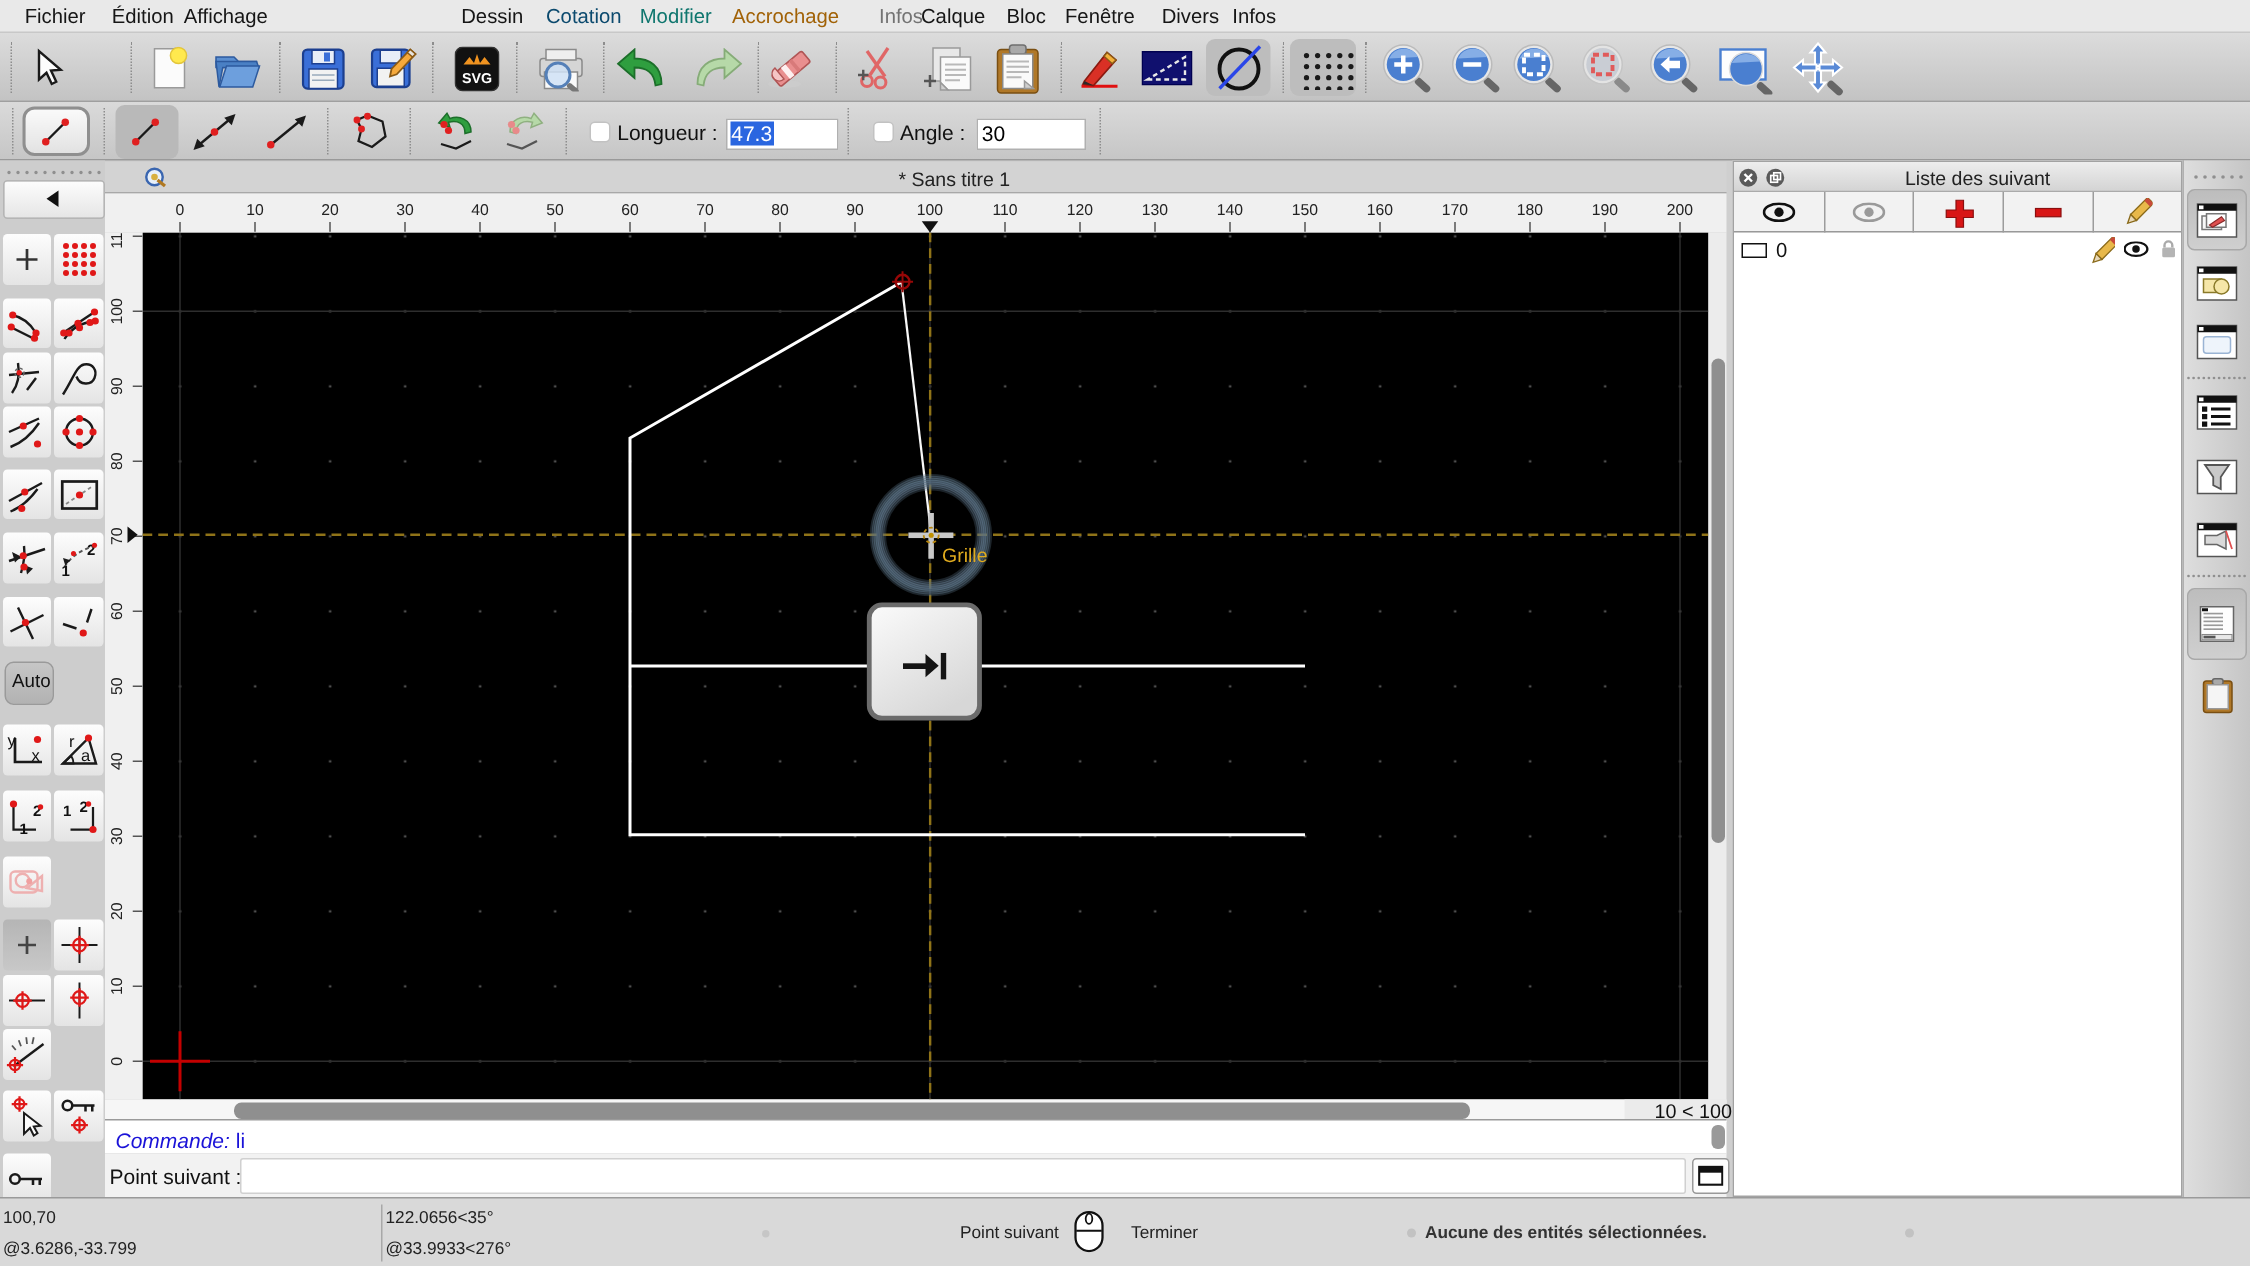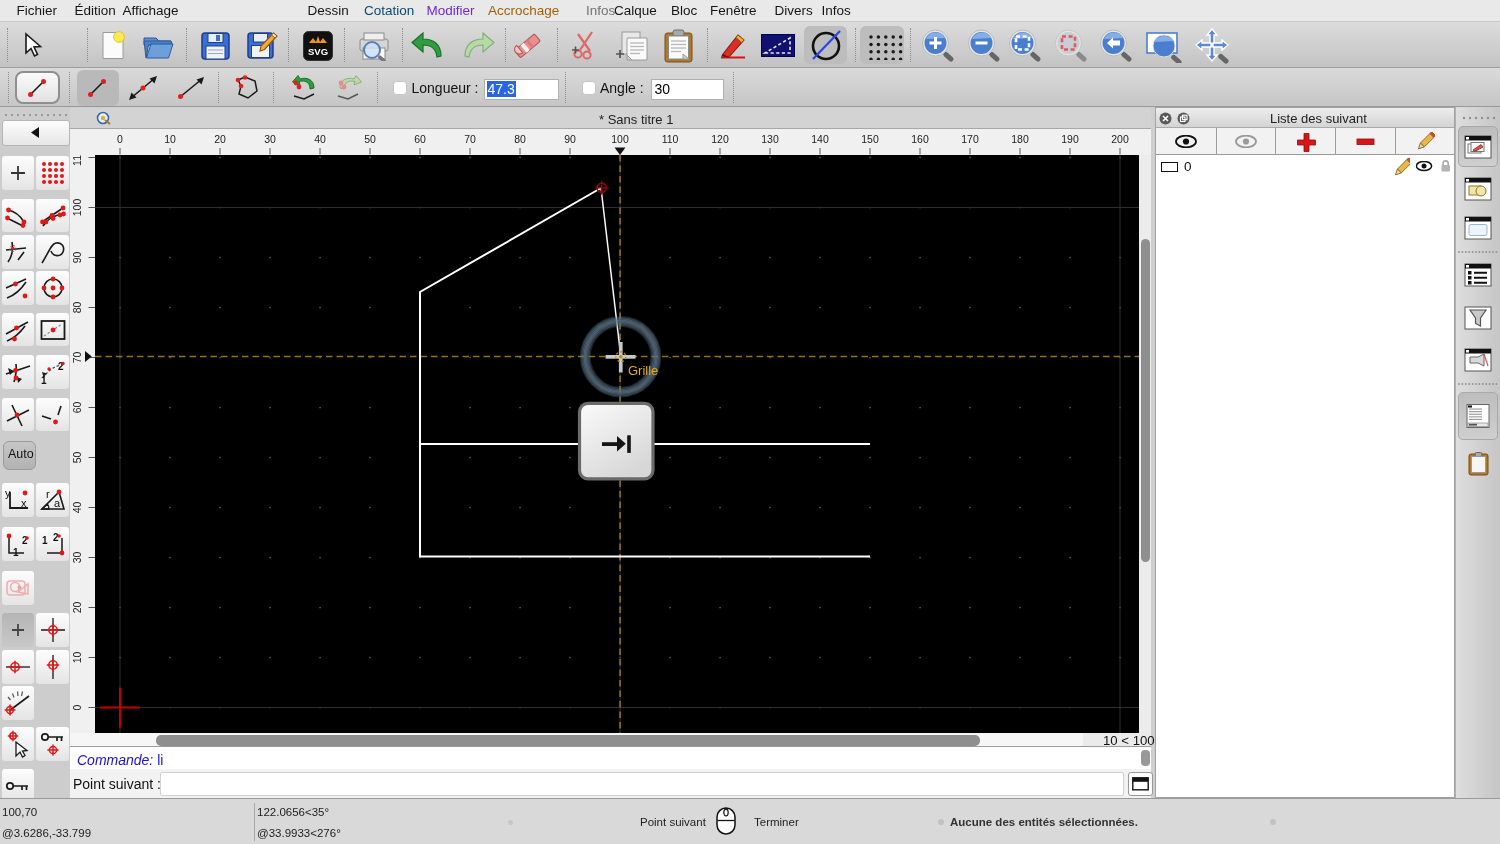--- a/index.html
+++ b/index.html
@@ -8,21 +8,21 @@
 .vsep { position:absolute; width:0; border-left:1.6px dotted #8d8d8d; }
 </style></head>
 <body>
 <div class="abs" style="left:0;top:0;width:1500px;height:22px;background:#e9e9e9;border-bottom:1px solid #c8c8c8;">
     <span class="abs" style="left:16.5px;top:3px;font-size:13.5px;color:#161616;">Fichier</span>
     <span class="abs" style="left:74.5px;top:3px;font-size:13.5px;color:#161616;">Édition</span>
     <span class="abs" style="left:122.5px;top:3px;font-size:13.5px;color:#161616;">Affichage</span>
     <span class="abs" style="left:191.5px;top:3px;font-size:19px;color:#161616;margin-top:38px;">Sélectionner</span>
     <span class="abs" style="left:307.5px;top:3px;font-size:13.5px;color:#161616;">Dessin</span>
     <span class="abs" style="left:364px;top:3px;font-size:13.5px;color:#0c4a6e;">Cotation</span>
-    <span class="abs" style="left:426.5px;top:3px;font-size:13.5px;color:#6d28d9;">Modifier</span>
+    <span class="abs" style="left:426.5px;top:3px;font-size:13.5px;color:#0f766e;">Modifier</span>
     <span class="abs" style="left:488px;top:3px;font-size:13.5px;color:#a16207;">Accrochage</span>
     <span class="abs" style="left:575px;top:3px;font-size:13.5px;color:#737373;margin-left:11px;">Infos</span>
     <span class="abs" style="left:614px;top:3px;font-size:13.5px;color:#161616;">Calque</span>
     <span class="abs" style="left:671px;top:3px;font-size:13.5px;color:#161616;">Bloc</span>
     <span class="abs" style="left:710px;top:3px;font-size:13.5px;color:#161616;">Fenêtre</span>
     <span class="abs" style="left:774.5px;top:3px;font-size:13.5px;color:#161616;">Divers</span>
     <span class="abs" style="left:821.5px;top:3px;font-size:13.5px;color:#161616;">Infos</span>
   </div>
 <div class="abs" style="left:0;top:22px;width:1500px;height:46px;background:linear-gradient(#dcdcdc,#c3c3c3);border-bottom:1px solid #9f9f9f;">
     <div class="vsep" style="left:7px;top:6px;height:34px;"></div>

